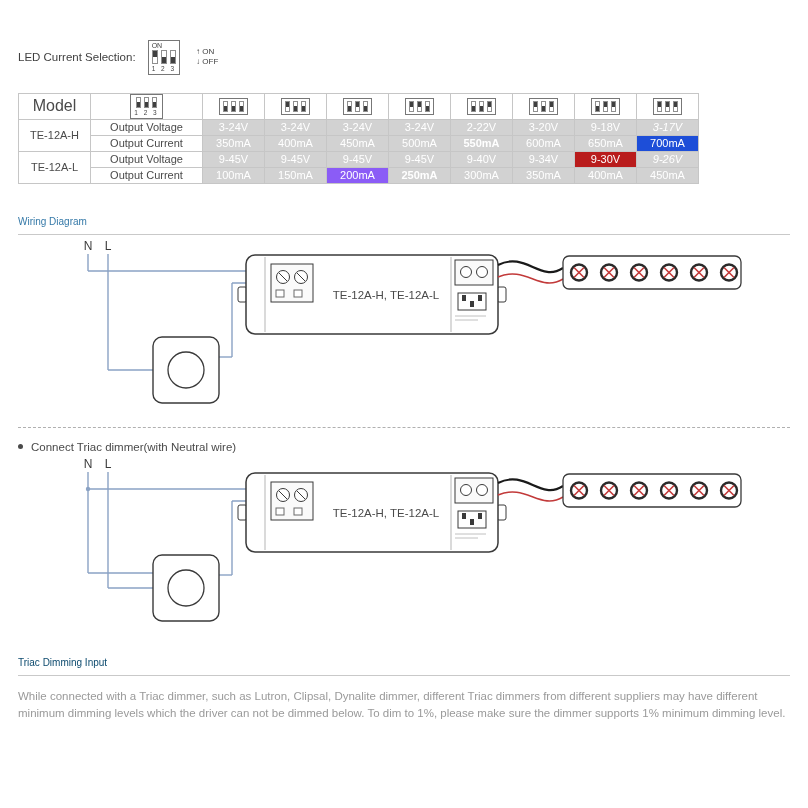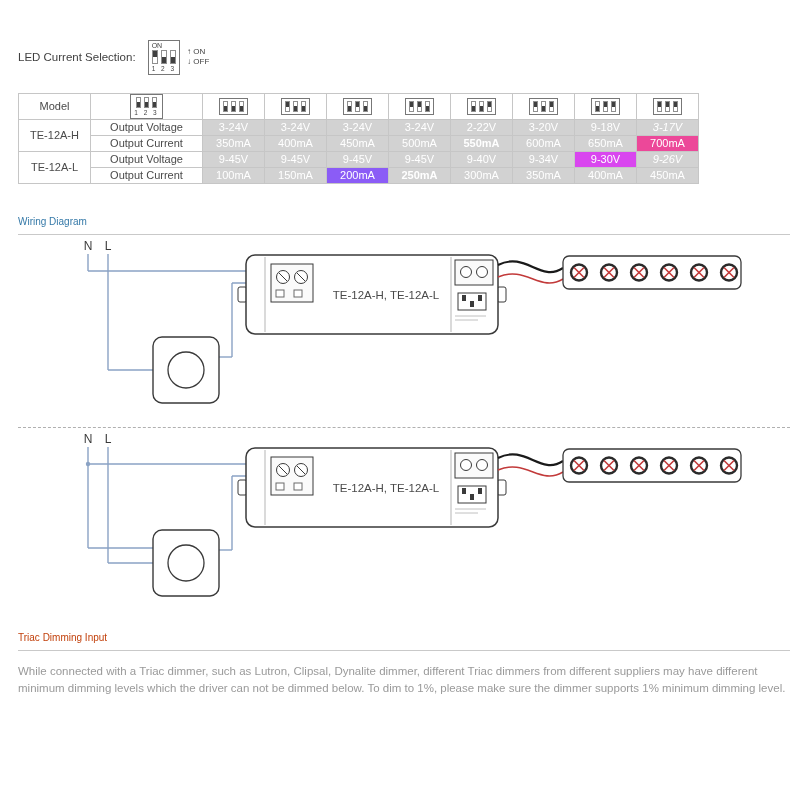--- a/index.html
+++ b/index.html
@@ -2,40 +2,40 @@
 <html><head>
 <meta charset="utf-8">
 <style>
   *{box-sizing:border-box}
   html,body{margin:0;padding:0;width:808px;height:808px;background:#ffffff;font-family:"Liberation Sans",sans-serif}
   .page{width:808px;height:808px;padding:14px 18px;position:relative;overflow:hidden}
 
   
   .led-row{display:flex;align-items:center;gap:12px;margin-top:26px}
   .led-label{font-size:11.5px;color:#3f3f3f}
-  .legend{display:flex;align-items:center;gap:7px}
+  .legend{display:flex;align-items:center;gap:16px}
   .dip{display:inline-flex;flex-direction:column;align-items:center;border:1px solid #777;background:#fff;padding:1px 3px}
   .dip-on{font-size:7px;color:#3f3f3f;line-height:1;align-self:flex-start}
   .dip-row{display:flex;gap:3px;padding:1px 0}
   .dip-track{display:flex;flex-direction:column;width:5px;height:11px;border:1px solid #8f8f8f;background:#fff}
   .dip-large .dip-track{width:6px;height:14px}
   .dip-thumb{width:100%;height:5px;background:#3f3f3f}
   .dip-large .dip-thumb{height:6px}
   .dip-nums{font-size:6.5px;color:#3f3f3f;line-height:1.2;letter-spacing:2px}
   .legend-ann{display:flex;flex-direction:column;gap:2px}
   .ann-line{font-size:8px;color:#3f3f3f;line-height:1.1}
 
   
   .sel-table{border-collapse:collapse;table-layout:fixed;width:680px;margin-top:18px}
   .sel-table th,.sel-table td{border:1px solid #c6c6c6;text-align:center;vertical-align:middle;font-weight:400;padding:0;overflow:hidden}
   .sel-table th{height:23px}
   .sel-table td{height:16px;font-size:11px}
   .icon-h{text-align:center}
   .icon-h .dip,.key-h .dip{vertical-align:middle}
-  .model-cell,.label-cell,.model-h{font-size:11px;color:#4a4a4a}
+  .model-cell,.label-cell,.model-h{font-size:16px;color:#4a4a4a}
   .val-cell{background:#d2d2d2;color:#ffffff}
 
   
   .section-head{margin-top:32px;border-bottom:1px solid #c9c9c9;padding-bottom:7px}
   .h{margin:0;font-size:10px;font-weight:400;color:#3579a8}
   .mt{margin-top:18px}
 
   
   .bullet-line{display:flex;align-items:center;gap:8px;margin-top:13px;font-size:11.5px;color:#4a4a4a}
   .bullet-dot{width:5px;height:5px;border-radius:50%;background:#4a4a4a;flex:0 0 auto}
@@ -225,32 +225,32 @@
         </tr>
         <tr>
           <td class="label-cell">Output Current</td>
           <td class="val-cell" style="background: rgb(210, 210, 210);">350mA</td>
           <td class="val-cell" style="background: rgb(210, 210, 210);">400mA</td>
           <td class="val-cell" style="background: rgb(210, 210, 210);">450mA</td>
           <td class="val-cell" style="background: rgb(210, 210, 210);">500mA</td>
           <td class="val-cell" style="background: rgb(210, 210, 210); font-weight: bold;">550mA</td>
           <td class="val-cell" style="background: rgb(210, 210, 210);">600mA</td>
           <td class="val-cell" style="background: rgb(210, 210, 210);">650mA</td>
-          <td class="val-cell" style="background: #ec4899;">700mA</td>
+          <td class="val-cell" style="background: #1d4ed8;">700mA</td>
         </tr>
         <tr>
           <td class="model-cell" rowspan="2">TE-12A-L</td>
           <td class="label-cell">Output Voltage</td>
           <td class="val-cell" style="background: rgb(210, 210, 210);">9-45V</td>
           <td class="val-cell" style="background: rgb(210, 210, 210);">9-45V</td>
           <td class="val-cell" style="background: rgb(210, 210, 210);">9-45V</td>
           <td class="val-cell" style="background: rgb(210, 210, 210);">9-45V</td>
           <td class="val-cell" style="background: rgb(210, 210, 210);">9-40V</td>
           <td class="val-cell" style="background: rgb(210, 210, 210);">9-34V</td>
-          <td class="val-cell" style="background: #d946ef;">9-30V</td>
+          <td class="val-cell" style="background: #b91c1c;">9-30V</td>
           <td class="val-cell" style="background: rgb(210, 210, 210); font-style: italic;">9-26V</td>
         </tr>
         <tr>
           <td class="label-cell">Output Current</td>
           <td class="val-cell" style="background: rgb(210, 210, 210); margin-top: 34px;">100mA</td>
           <td class="val-cell" style="background: rgb(210, 210, 210);">150mA</td>
           <td class="val-cell" style="background: #8b5cf6;">200mA</td>
           <td class="val-cell" style="background: rgb(210, 210, 210); font-weight: bold;">250mA</td>
           <td class="val-cell" style="background: rgb(210, 210, 210);">300mA</td>
           <td class="val-cell" style="background: rgb(210, 210, 210);">350mA</td>
@@ -337,20 +337,24 @@
               <line x1="676" y1="40.5" x2="686" y2="30.5" stroke="#c23a3a" stroke-width="1.6"></line>
             </g>
             <g>
               <circle cx="711" cy="35.5" r="8" fill="#fff" stroke="#2a2a2a" stroke-width="2.4"></circle>
               <line x1="706" y1="30.5" x2="716" y2="40.5" stroke="#c23a3a" stroke-width="1.6"></line>
               <line x1="706" y1="40.5" x2="716" y2="30.5" stroke="#c23a3a" stroke-width="1.6"></line>
             </g>
           </g>
         </svg></div>
       <div class="dashed-sep"></div>
+      <div class="bullet-line">
+        <span class="bullet-dot"></span>
+        <span class="bullet-text">Connect Triac dimmer(with Neutral wire)</span>
+      </div>
       <div class="diagram"><svg width="770" height="180" viewBox="0 0 770 180">
           <text x="70" y="13" text-anchor="middle" font-size="12" fill="#3a3a3a">N</text>
           <text x="90" y="13" text-anchor="middle" font-size="12" fill="#3a3a3a">L</text>
           <g>
             <line x1="70" y1="17" x2="70" y2="34" stroke="#8aa2c4" stroke-width="1.4"></line>
             <line x1="70" y1="34" x2="253" y2="34" stroke="#8aa2c4" stroke-width="1.4"></line>
             <line x1="90" y1="17" x2="90" y2="133" stroke="#8aa2c4" stroke-width="1.4"></line>
             <line x1="90" y1="133" x2="137" y2="133" stroke="#8aa2c4" stroke-width="1.4"></line>
             <line x1="201" y1="120" x2="214" y2="120" stroke="#8aa2c4" stroke-width="1.4"></line>
             <line x1="214" y1="120" x2="214" y2="46" stroke="#8aa2c4" stroke-width="1.4"></line>
@@ -421,17 +425,17 @@
             <g>
               <circle cx="711" cy="35.5" r="8" fill="#fff" stroke="#2a2a2a" stroke-width="2.4"></circle>
               <line x1="706" y1="30.5" x2="716" y2="40.5" stroke="#c23a3a" stroke-width="1.6"></line>
               <line x1="706" y1="40.5" x2="716" y2="30.5" stroke="#c23a3a" stroke-width="1.6"></line>
             </g>
           </g>
         </svg></div>
     </div>
 
   <div class="section-head mt">
-    <h2 class="h" style="color: #c2410c;">Triac Dimming Input</h2>
+    <h2 class="h" style="color: #0c4a6e;">Triac Dimming Input</h2>
   </div>
   <p class="body-text">While connected with a Triac dimmer, such as Lutron, Clipsal, Dynalite dimmer, different Triac dimmers from different suppliers may have different minimum dimming levels which the driver can not be dimmed below. To dim to 1%, please make sure the dimmer supports 1% minimum dimming level.</p>
 
 </div>
 
 </body></html>

